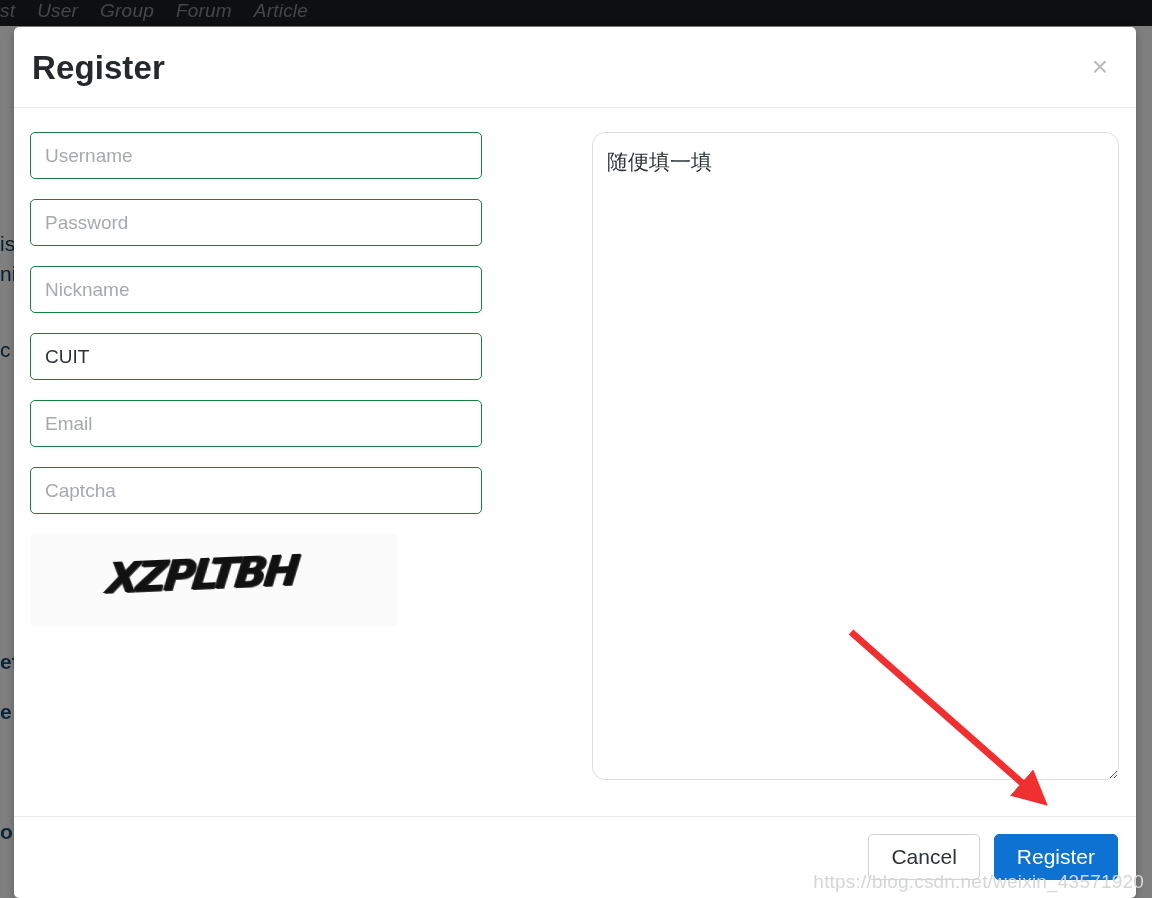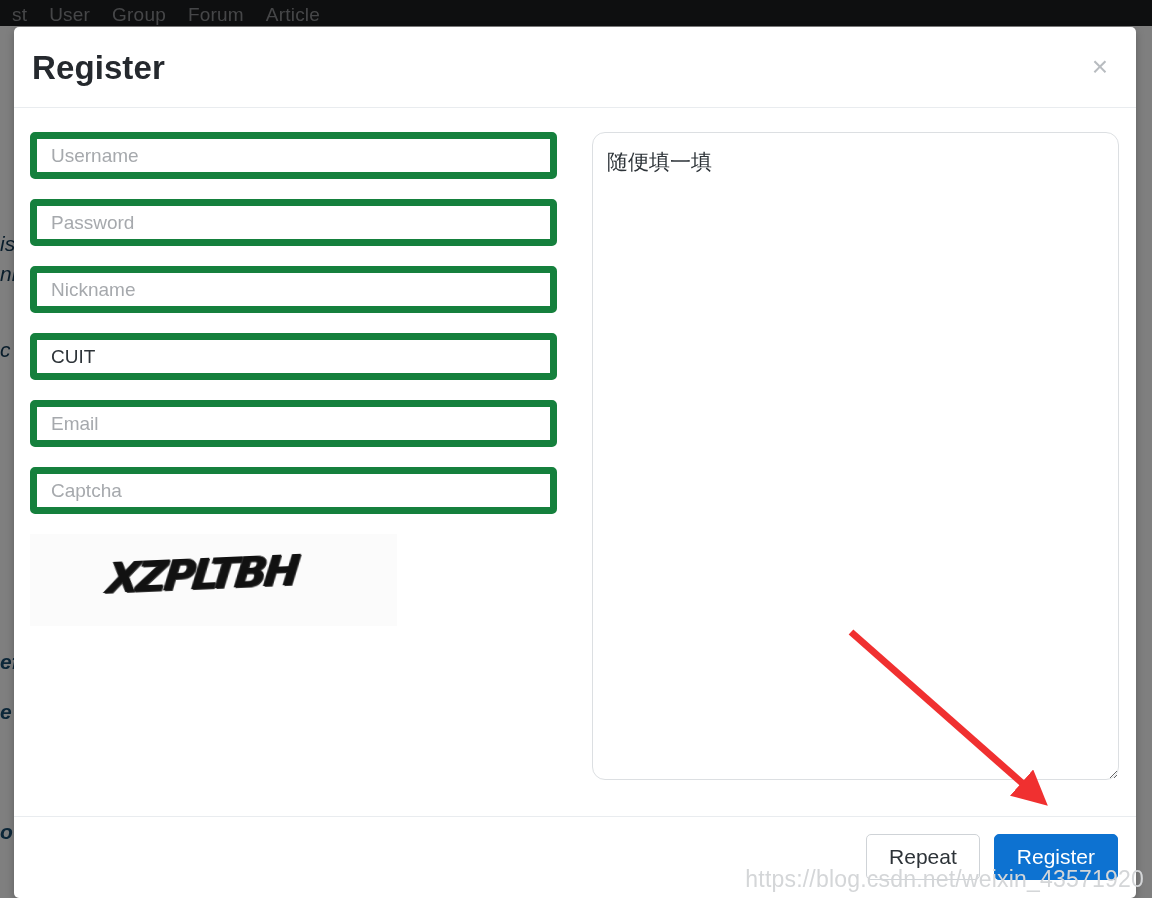--- a/index.html
+++ b/index.html
@@ -21,25 +21,26 @@
     inset: 0;
     background: #ffffff;
   }
   .navbar {
     position: absolute;
     top: 0; left: 0;
     width: 1152px;
     height: 26px;
     background: #1d1e20;
     display: flex;
-    align-items: flex-end;
+    align-items: flex-start;
     gap: 22px;
-    padding-left: 12px;
-    box-sizing: border-box;
-    overflow: hidden;
+    padding-left: 0px;
+    box-sizing: border-box;
+    overflow: hidden;
+    font-style: italic;
   }
   .navbar-item {
     color: #8b8d90;
     font-size: 19px;
     line-height: 22px;
     white-space: nowrap;
     letter-spacing: .2px;
   }
   .navbar-item:first-child { margin-left: 0px; }
 
@@ -49,21 +50,20 @@
     width: 1152px;
     height: 872px;
     background: #ffffff;
     overflow: hidden;
   }
   .bg-text {
     position: absolute;
     font-size: 21px;
     color: #123a57;
     white-space: nowrap;
-    font-style: italic;
   }
   .bg-text.link { color: #1b4f72; font-weight: 600; }
 
   
   .modal-backdrop {
     position: absolute;
     inset: 0;
     background: rgba(0, 0, 0, 0.5);
   }
 
@@ -119,24 +119,24 @@
   }
 
   
   .form-col {
     position: absolute;
     left: 16px;
     top: 24px;
     width: 527px;
   }
   .form-field {
-    width: 527px;
+    width: 452px;
     height: 47px;
     box-sizing: border-box;
-    border: 7px solid #15803d;
+    border: 1px solid #15803d;
     border-radius: 5px;
     background: #fff;
     font-size: 19px;
     color: #2d3338;
     padding: 0 14px;
     font-family: "Liberation Sans", sans-serif;
     display: block;
     margin-bottom: 20px;
     outline: none;
   }
@@ -230,21 +230,21 @@
     width: 1152px;
     height: 898px;
     pointer-events: none;
   }
 
   
   .watermark {
     position: absolute;
     right: 8px;
     bottom: 5px;
-    font-size: 23px;
+    font-size: 19px;
     color: #d4d6d8;
     white-space: nowrap;
     letter-spacing: .2px;
     margin-left: 39px;
   }
 </style>
 </head>
 <body>
 
 <div class="page-bg">
@@ -291,21 +291,21 @@
       </div>
     </div>
 
     <div class="note-col">
       <textarea class="note-area" style="">随便填一填</textarea>
     </div>
 
   </div>
 
   <div class="modal-footer">
-    <button class="btn btn-cancel">Repeat</button>
+    <button class="btn btn-cancel">Cancel</button>
     <button class="btn btn-primary">Register</button>
   </div>
 
 </div>
 
 <svg class="annotation-arrow" viewBox="0 0 1152 898" xmlns="http://www.w3.org/2000/svg">
   <defs>
     <marker id="arrowhead" markerWidth="5" markerHeight="5" refX="1.6" refY="2.5" orient="auto">
       <polygon points="0,0 5,2.5 0,5" fill="#f03030"></polygon>
     </marker>

